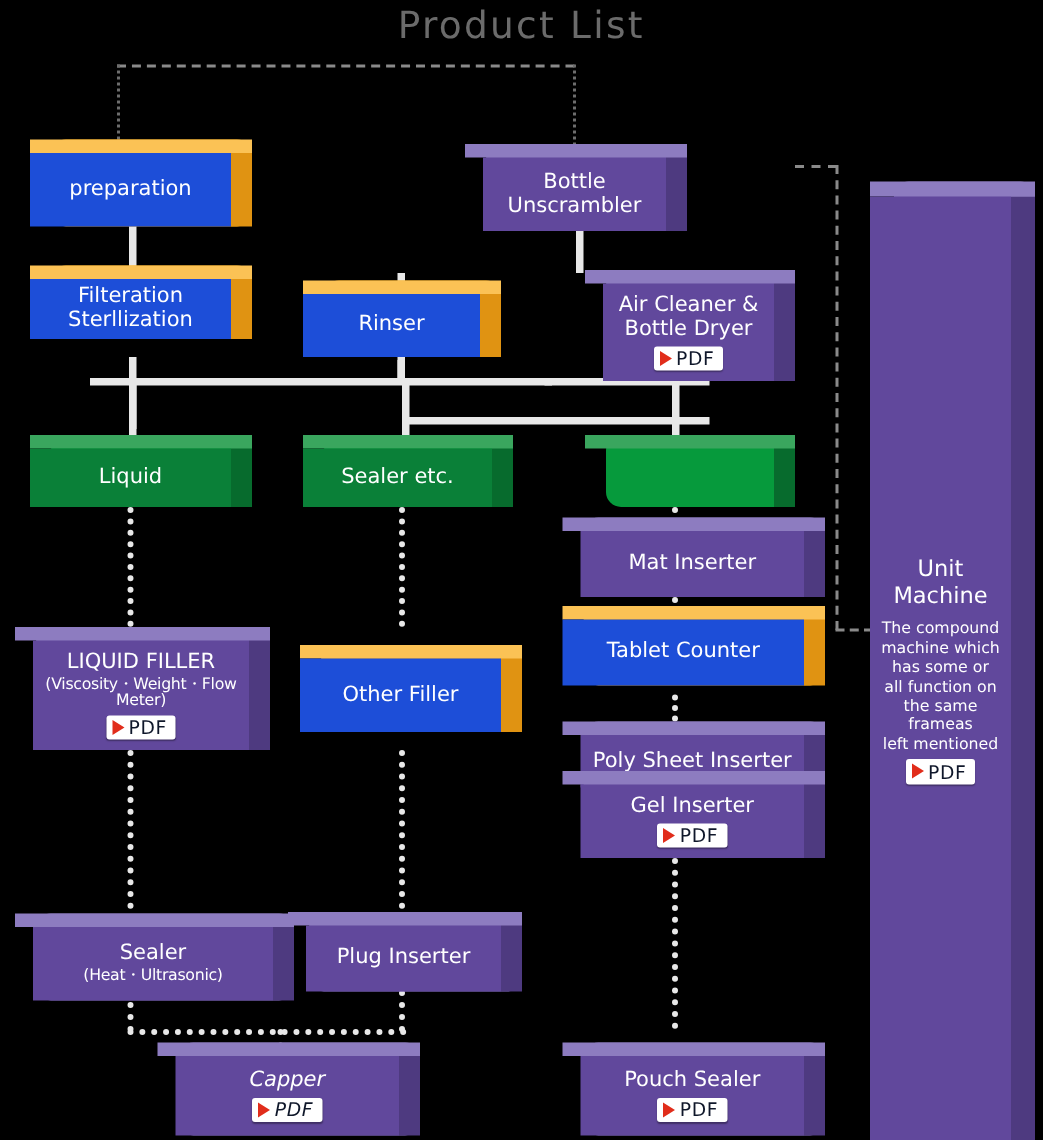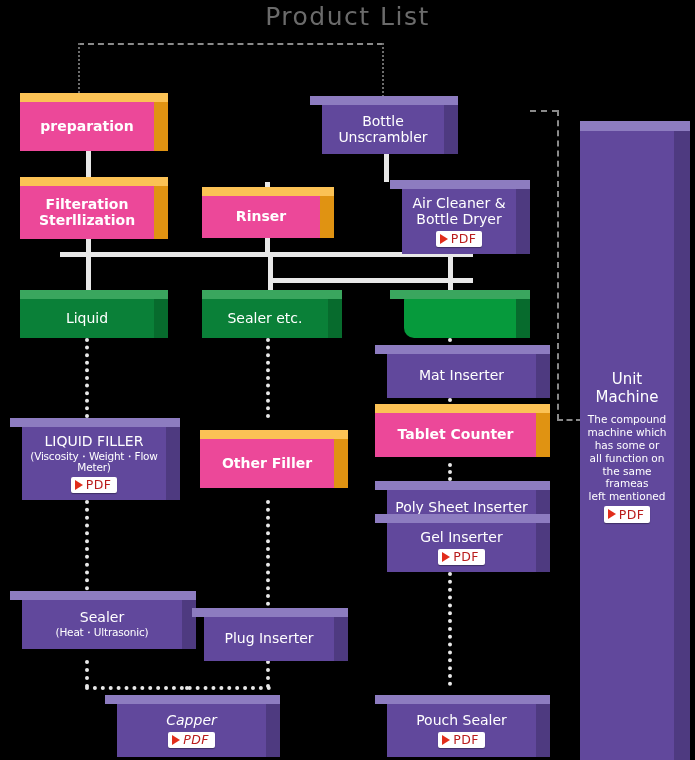--- a/index.html
+++ b/index.html
@@ -53,40 +53,40 @@
   .box .lbl{font-size:14px;color:#fff;padding:0 4px;}
   .box .sub{font-size:10.5px;color:#fff;margin-top:1px;letter-spacing:-0.2px;}
 
   
   .p .back{background:#8a7bbd;}
   .p .face{background:#61489c;margin-left:12px;}
   .p .side{background:#4e3a80;}
   .p .top {background:#8d7cc0;}
   
   .o .back{background:#f9a70a;}
-  .o .face{background:#ec4899;font-weight:bold;}
+  .o .face{background:#1d4ed8;}
   .o .side{background:#e09312;}
   .o .top {background:#fbc255;}
   
   .g .back{background:#069a3c;}
   .g .face{background:#0a8038;}
   .g .side{background:#076b2d;}
   .g .top {background:#3aa65e;}
 
   
   .pdf{
     margin-top:3px;display:inline-flex;align-items:center;gap:3px;
     background:#fff;border-radius:2px;padding:1px 6px 1px 4px;
     box-shadow:0 1px 1px rgba(0,0,0,.35);
   }
   .pdf .tri{
     width:0;height:0;border-left:8px solid #e12d1b;
     border-top:5px solid transparent;border-bottom:5px solid transparent;
   }
-  .pdf .t{font-size:12.5px;color:#b91c1c;letter-spacing:.4px;}
+  .pdf .t{font-size:12.5px;color:#0f172a;letter-spacing:.4px;}
 
   
   .unit{position:absolute;}
   .unit .back{position:absolute;left:16px;top:0;right:0;bottom:0;background:#8a7bbd;border-radius:10px;}
   .unit .side{position:absolute;right:0;top:10px;bottom:0;width:16px;background:#4e3a80;}
   .unit .top{position:absolute;left:0;right:0;top:0;height:10px;background:#8d7cc0;}
   .unit .face{
     position:absolute;left:0;top:10px;right:16px;bottom:0;background:#61489c;
     display:flex;flex-direction:column;align-items:center;
     padding-top:240px;box-sizing:border-box;text-align:center;
@@ -149,21 +149,21 @@
 
   <div class="box o" style="left:20px;top:93px;width:148px;height:58px;">
     <div class="back"></div>
     <div class="side"></div>
     <div class="top"></div>
     <div class="face">
       <div class="lbl">preparation</div>
     </div>
   </div>
 
-  <div class="box o" style="left:20px;top:177px;width:148px;height:62px;">
+  <div class="box o" style="left:20px;top:177px;width:148px;height:49px;">
     <div class="back"></div>
     <div class="side"></div>
     <div class="top"></div>
     <div class="face">
       <div class="lbl" style="white-space:pre-line;">Filteration
 Sterllization</div>
     </div>
   </div>
 
   <div class="box p" style="left:310px;top:96px;width:148px;height:58px;">
@@ -279,21 +279,21 @@
 
   <div class="box o" style="left:200px;top:430px;width:148px;height:58px;">
     <div class="back"></div>
     <div class="side"></div>
     <div class="top"></div>
     <div class="face">
       <div class="lbl">Other Filler</div>
     </div>
   </div>
 
-  <div class="box p" style="left:10px;top:591px;width:170px;height:58px;padding-left:16px;">
+  <div class="box p" style="left:10px;top:609px;width:170px;height:58px;padding-left:16px;">
     <div class="back"></div>
     <div class="side"></div>
     <div class="top"></div>
     <div class="face">
       <div class="lbl">Sealer</div>
       <div class="sub">(Heat・Ultrasonic)</div>
     </div>
   </div>
 
   <div class="box p" style="left:192px;top:608px;width:156px;height:53px;">

